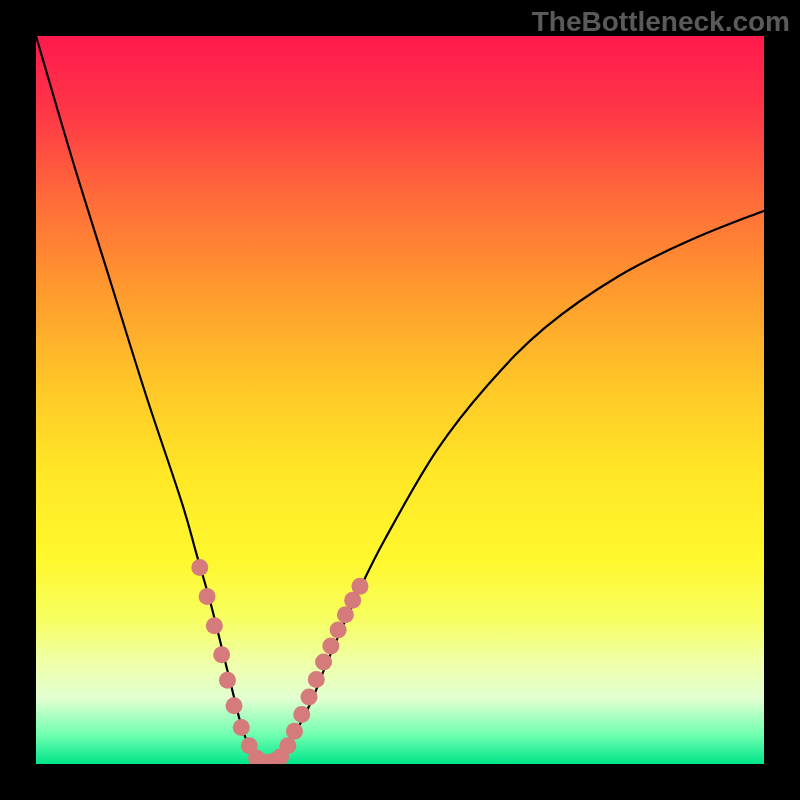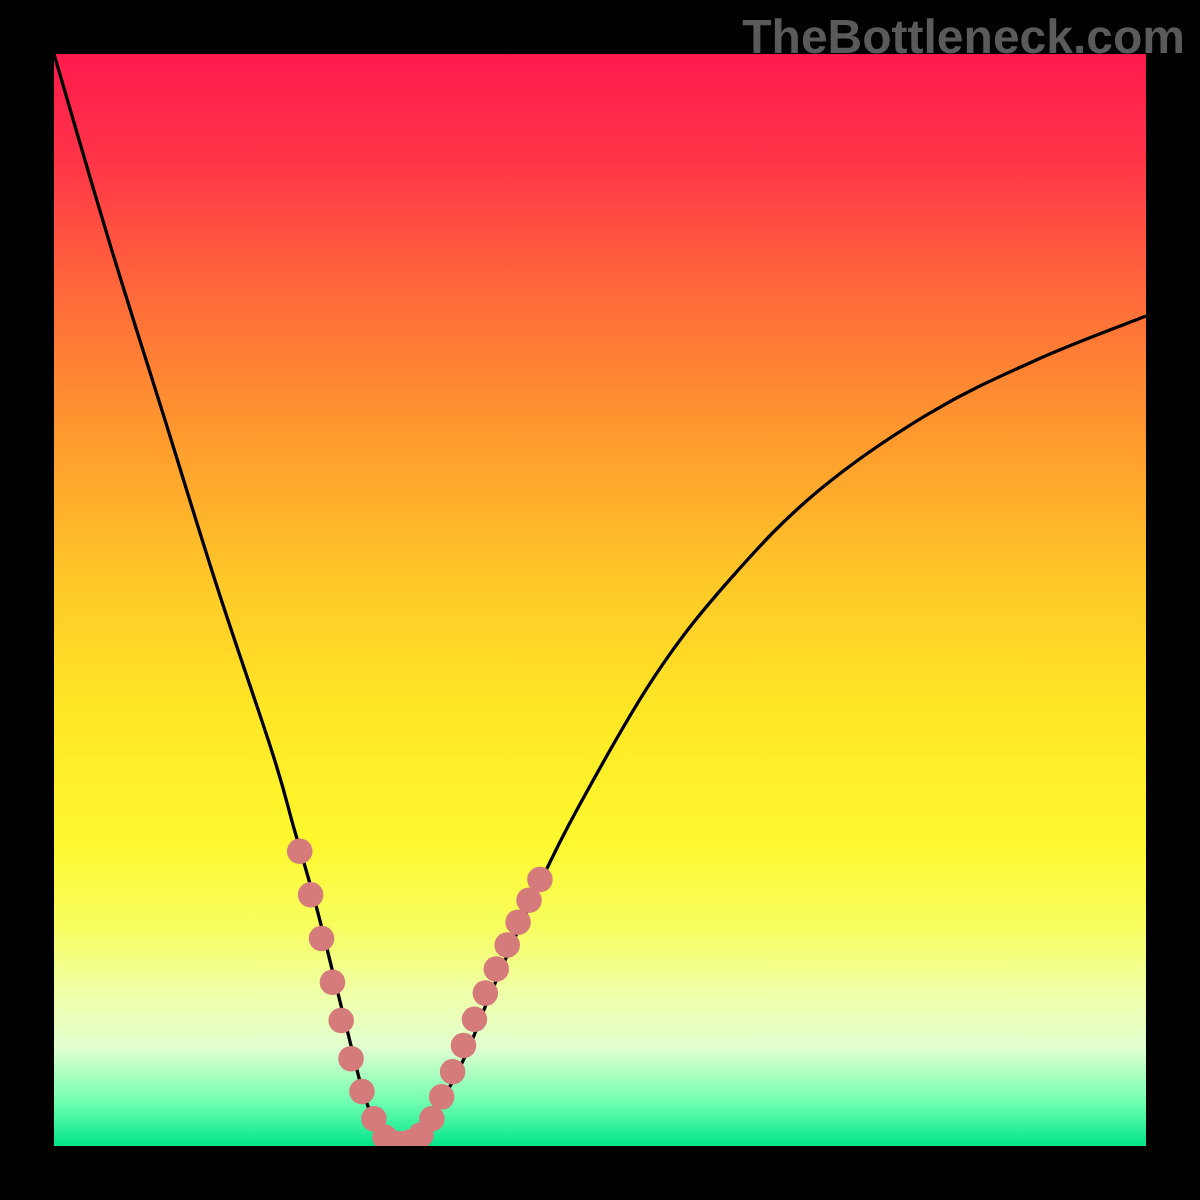--- a/index.html
+++ b/index.html
@@ -15,21 +15,21 @@
     top: 36px;
     width: 728px;
     height: 728px;
     overflow: hidden;
   }
   .watermark {
     position: absolute;
     top: 6px;
     right: 10px;
     font-family: Arial, Helvetica, sans-serif;
-    font-size: 32px;
+    font-size: 28px;
     font-weight: 600;
     color: #5a5a5a;
     letter-spacing: 0px;
   }
   svg { display: block; }
 </style>
 </head>
 <body>
 
 <div class="canvas-wrap">

